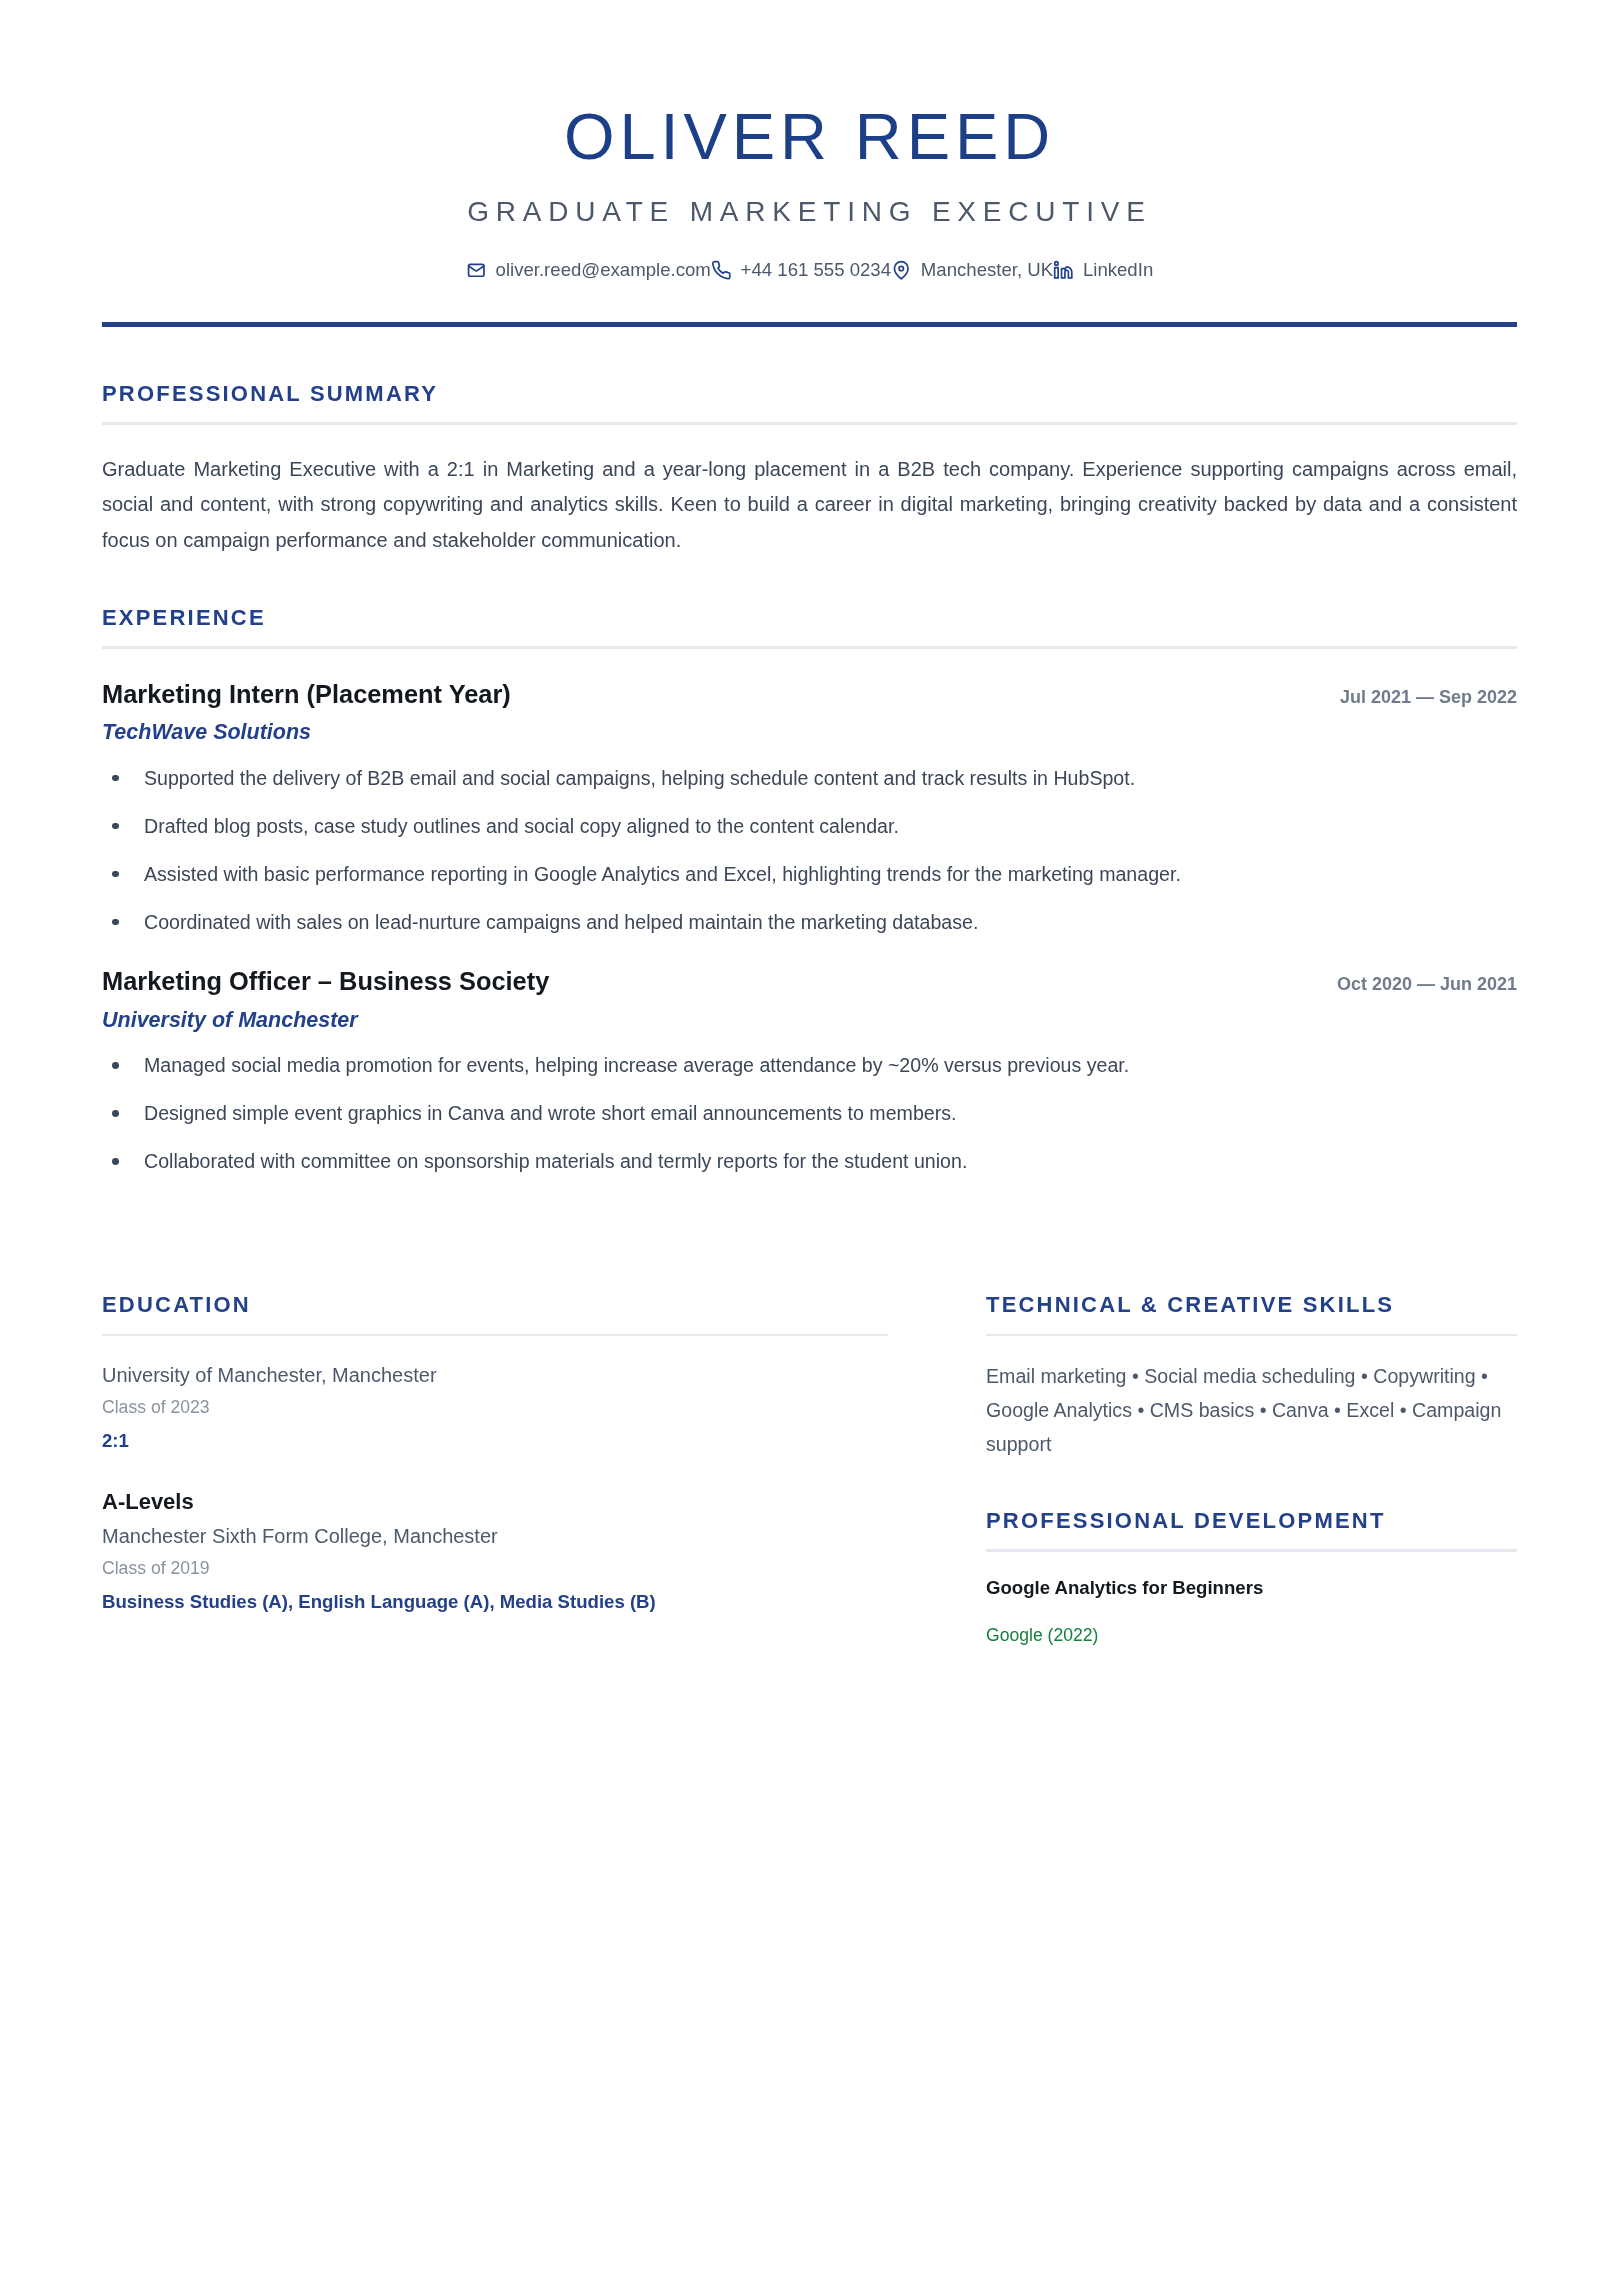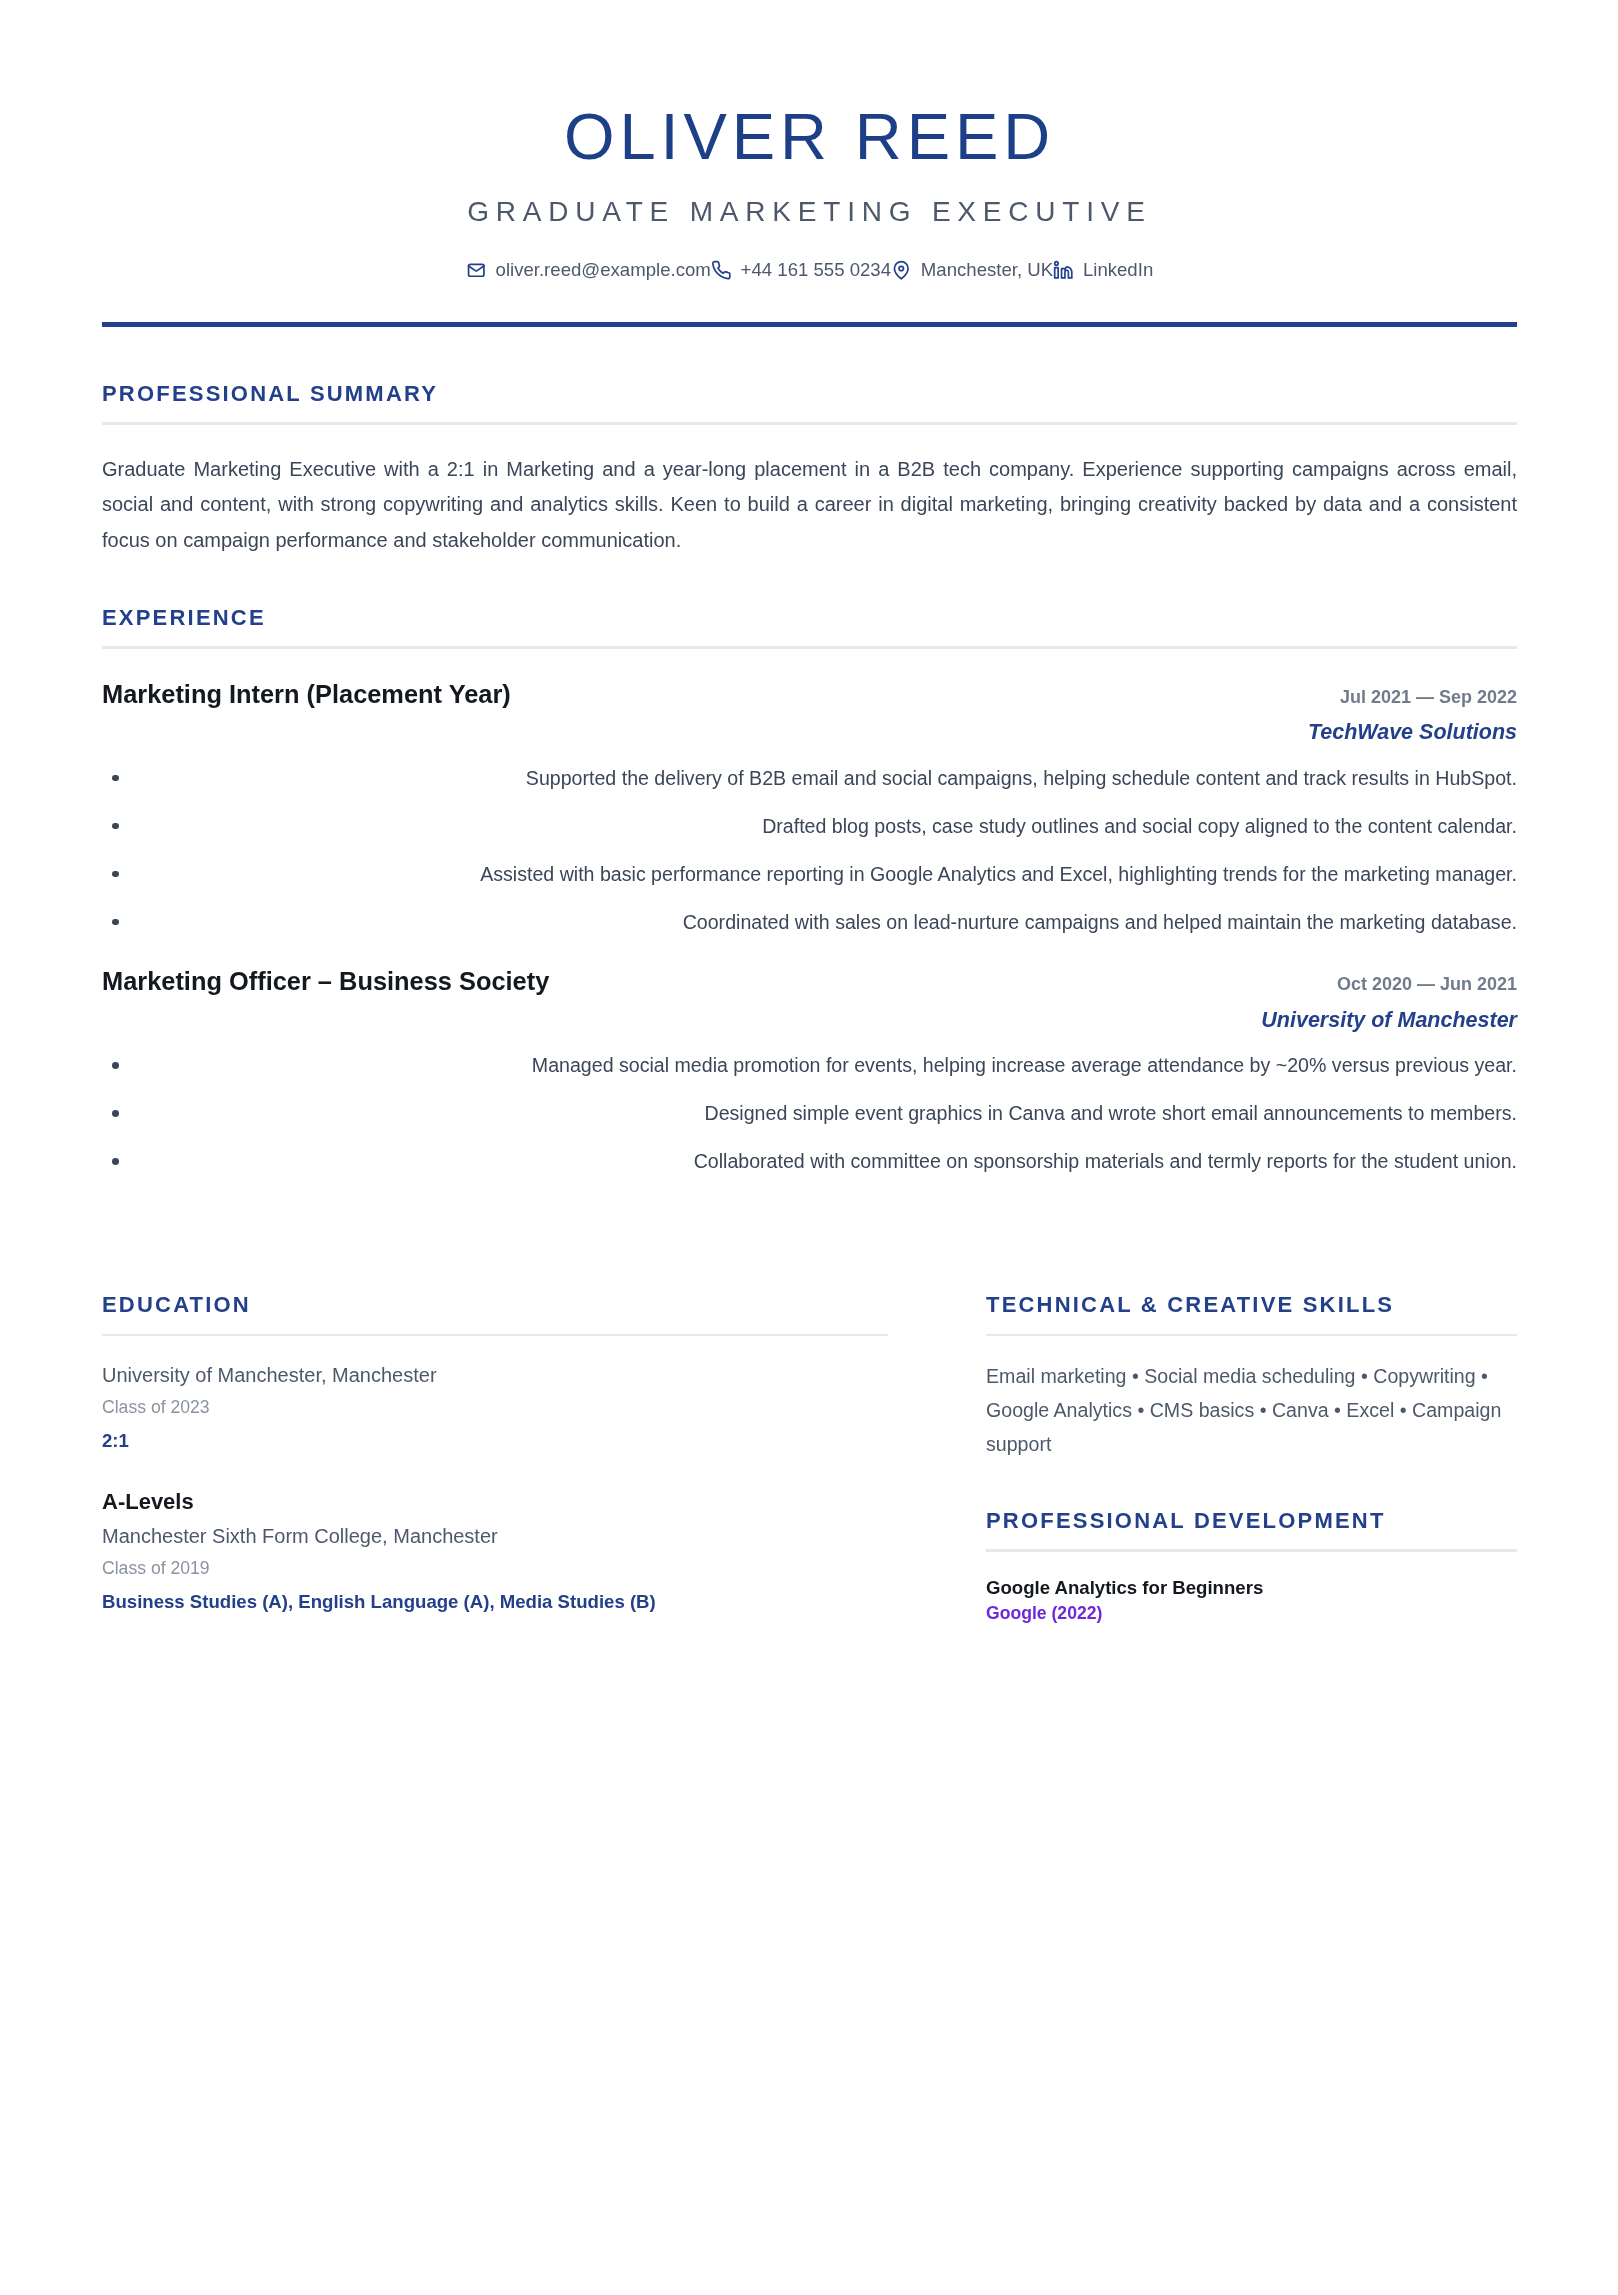--- a/index.html
+++ b/index.html
@@ -106,21 +106,21 @@
 
   .summary-text {
     margin-top: 27px;
     font-size: 20px;
     line-height: 1.78;
     color: #3c4659;
     text-align: justify;
   }
 
   
-  .job { margin-top: 30px; text-align: right; }
+  .job { margin-top: 30px; }
   .job + .job { margin-top: 30px; }
 
   .job-head {
     display: flex;
     align-items: baseline;
     justify-content: space-between;
     gap: 19.6px;
   }
 
   .job-title {
@@ -224,25 +224,24 @@
   }
 
   .cert-item { margin-top: 23.5px; }
   .cert-name {
     font-size: 18.6px;
     font-weight: 700;
     color: #14181f;
     line-height: 1.35;
   }
   .cert-issuer {
-    margin-top: 2px;
+    margin-top: 24px;
     font-size: 17.6px;
-    color: #6d28d9;
-    line-height: 1.35;
-    font-weight: bold;
+    color: #15803d;
+    line-height: 1.35;
   }
 </style>
 </head>
 <body>
 
 <div class="page">
 
   <div class="header">
     <div class="name">OLIVER REED</div>
     <div class="subtitle">GRADUATE MARKETING EXECUTIVE</div>

